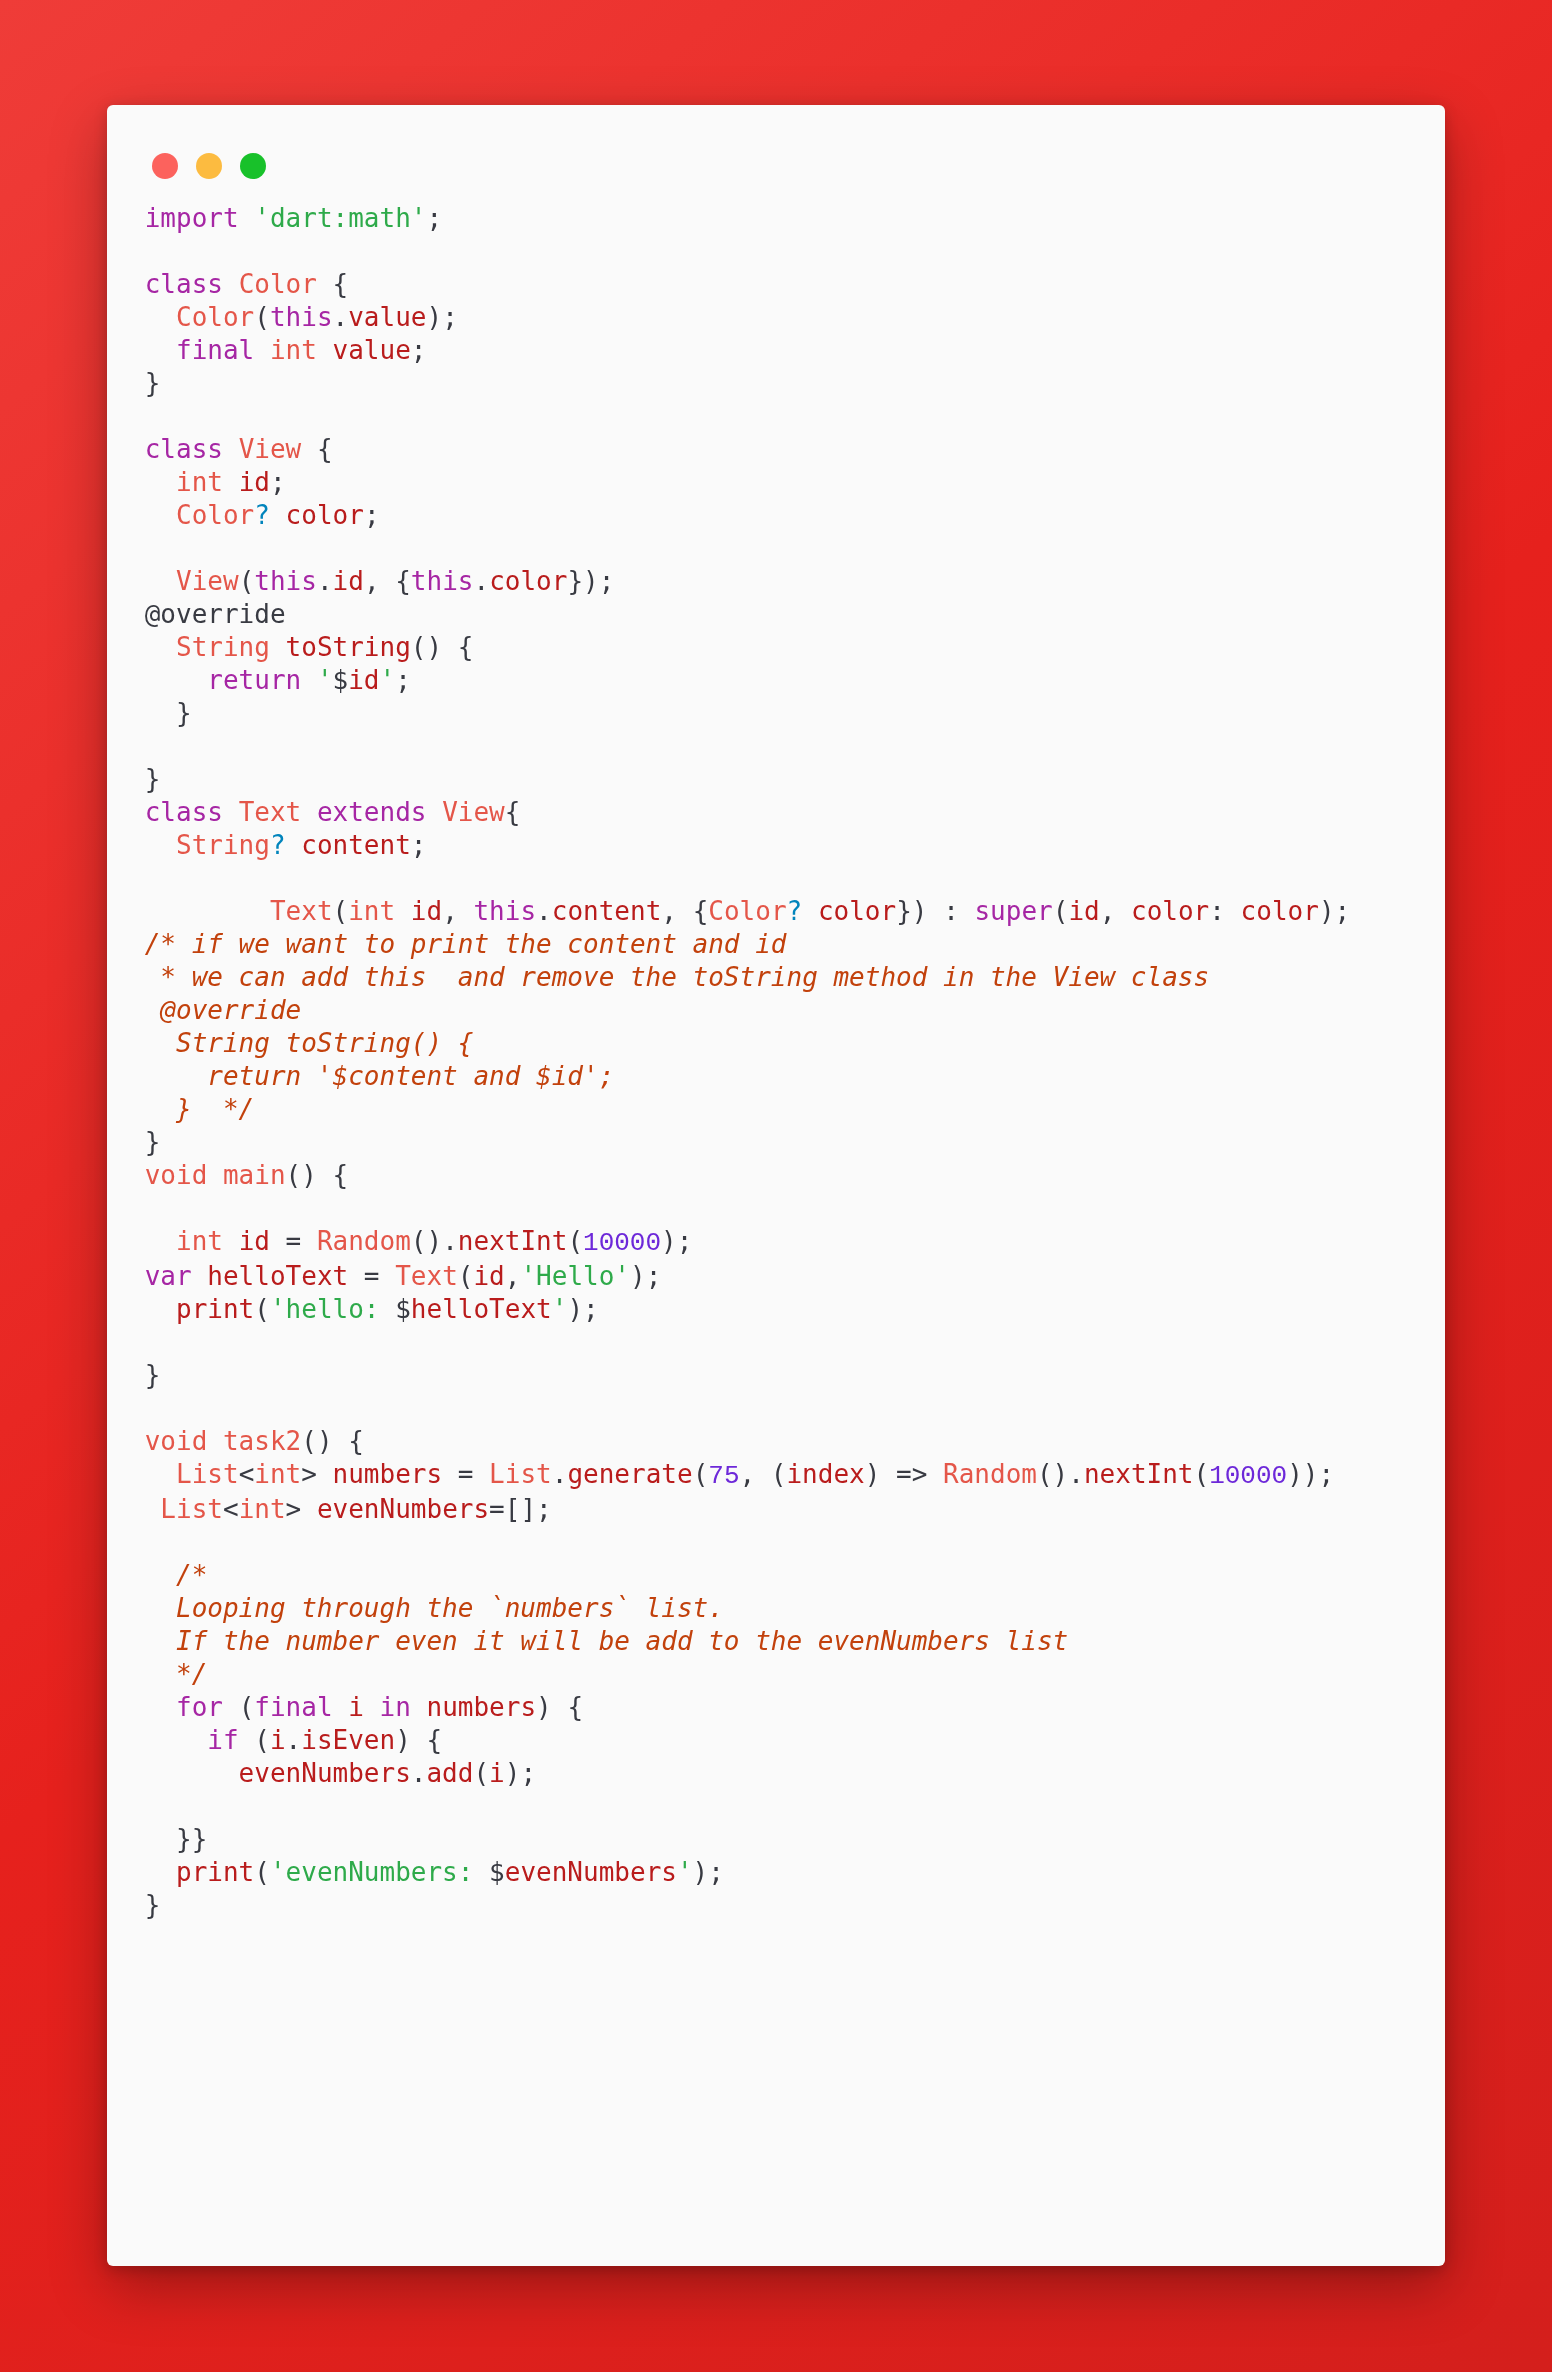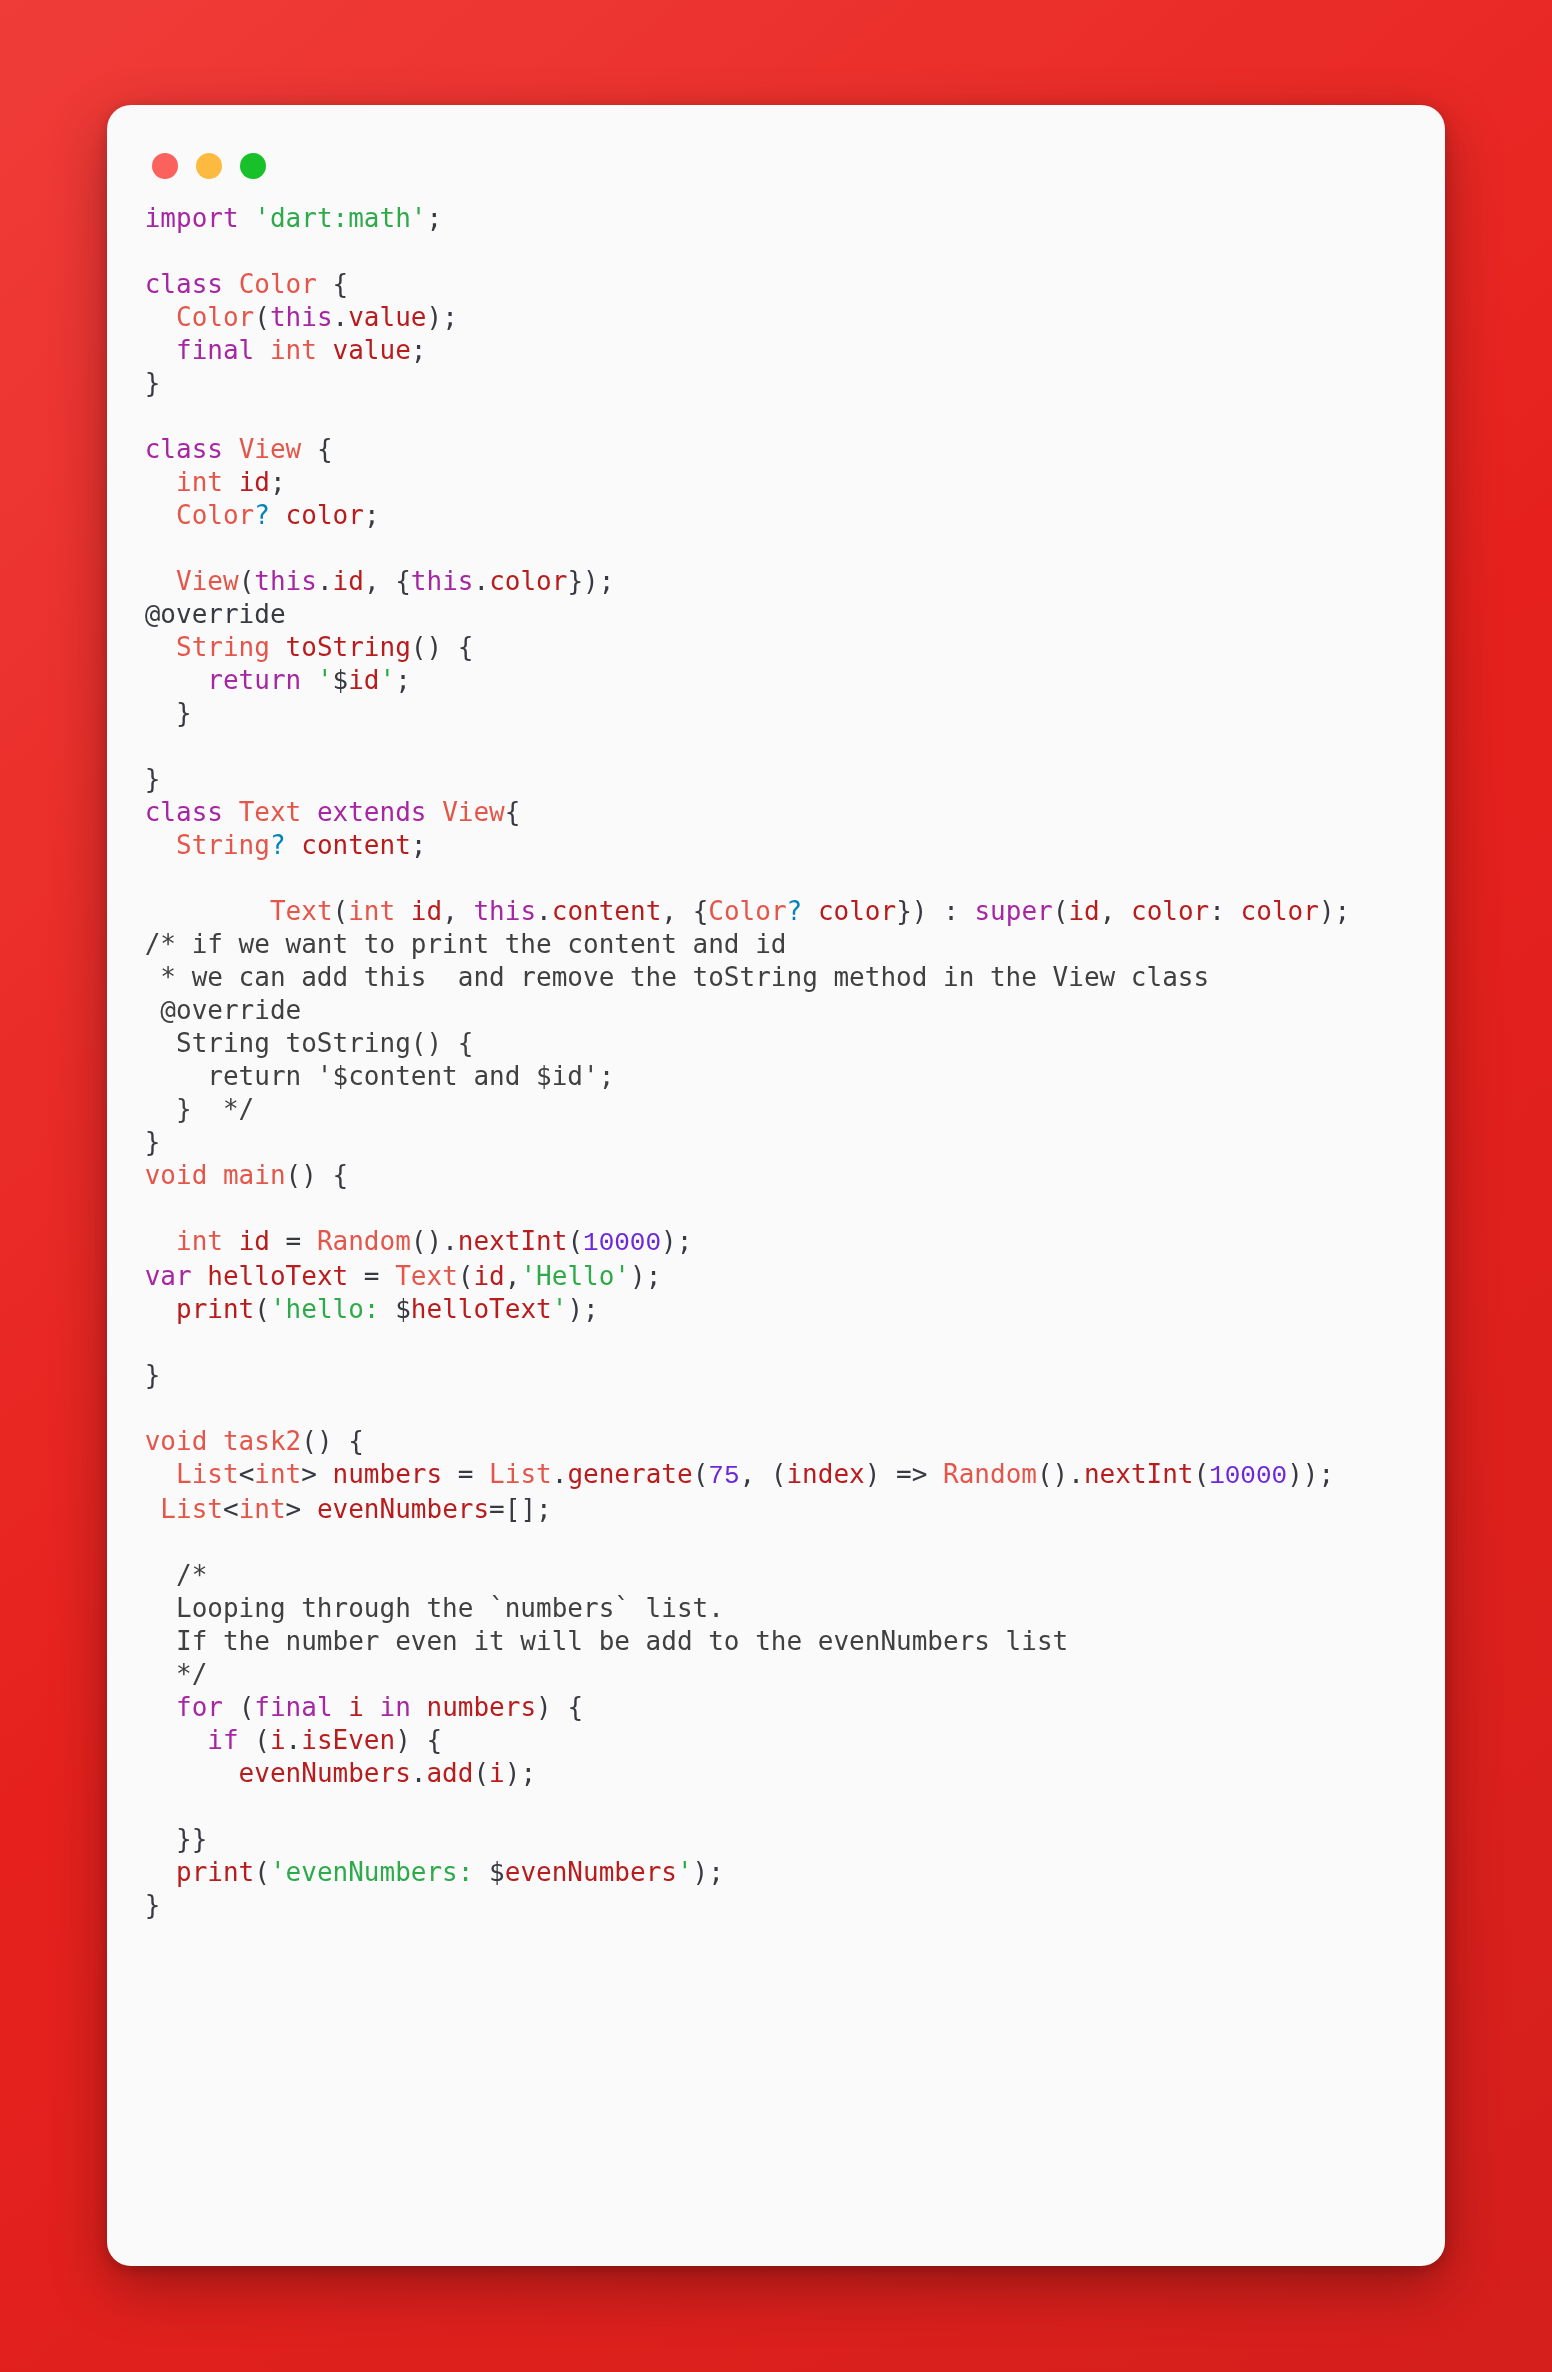--- a/index.html
+++ b/index.html
@@ -20,21 +20,21 @@
     position: absolute;
     inset: 0;
     background: linear-gradient(140deg, #ef3c38 0%, #e6211d 50%, #d41f1c 100%);
   }
 
   #code-window {
     position: relative;
     margin-top: 105px;
     width: 1338px;
     background: #fafafa;
-    border-radius: 24px;
+    border-radius: 6px;
     box-shadow: 0 21px 57px rgba(0,0,0,0.30), 0 3.8px 13.3px rgba(0,0,0,0.18);
     padding: 28.5px 32px 44px 32px;
     min-height: 2161px;
   }
 
   #window-controls {
     display: flex;
     align-items: center;
     gap: 18px;
     padding: 15px 5.7px 9.5px 13.3px;
@@ -59,21 +59,21 @@
   .line { display: block; min-height: 33px; }
 
   
   .kw   { color: #a626a4; }            
   .typ  { color: #e45649; }            
   .prop { color: #b91c1c; }            
   .str  { color: #2eaa4a; }            
   .num  { color: #6d28d9; font-family: Liberation Mono, monospace; }            
   .op   { color: #383a42; }            
   .nul  { color: #0184bc; }            
-  .cmt  { color: #404040; }  
+  .cmt  { color: #c2410c; font-style: italic; }  
   .ann  { color: #383a42; }            
 </style>
 </head>
 <body>
 
 <div id="backdrop"></div>
 
 <div id="code-window">
 
   <div id="window-controls">

